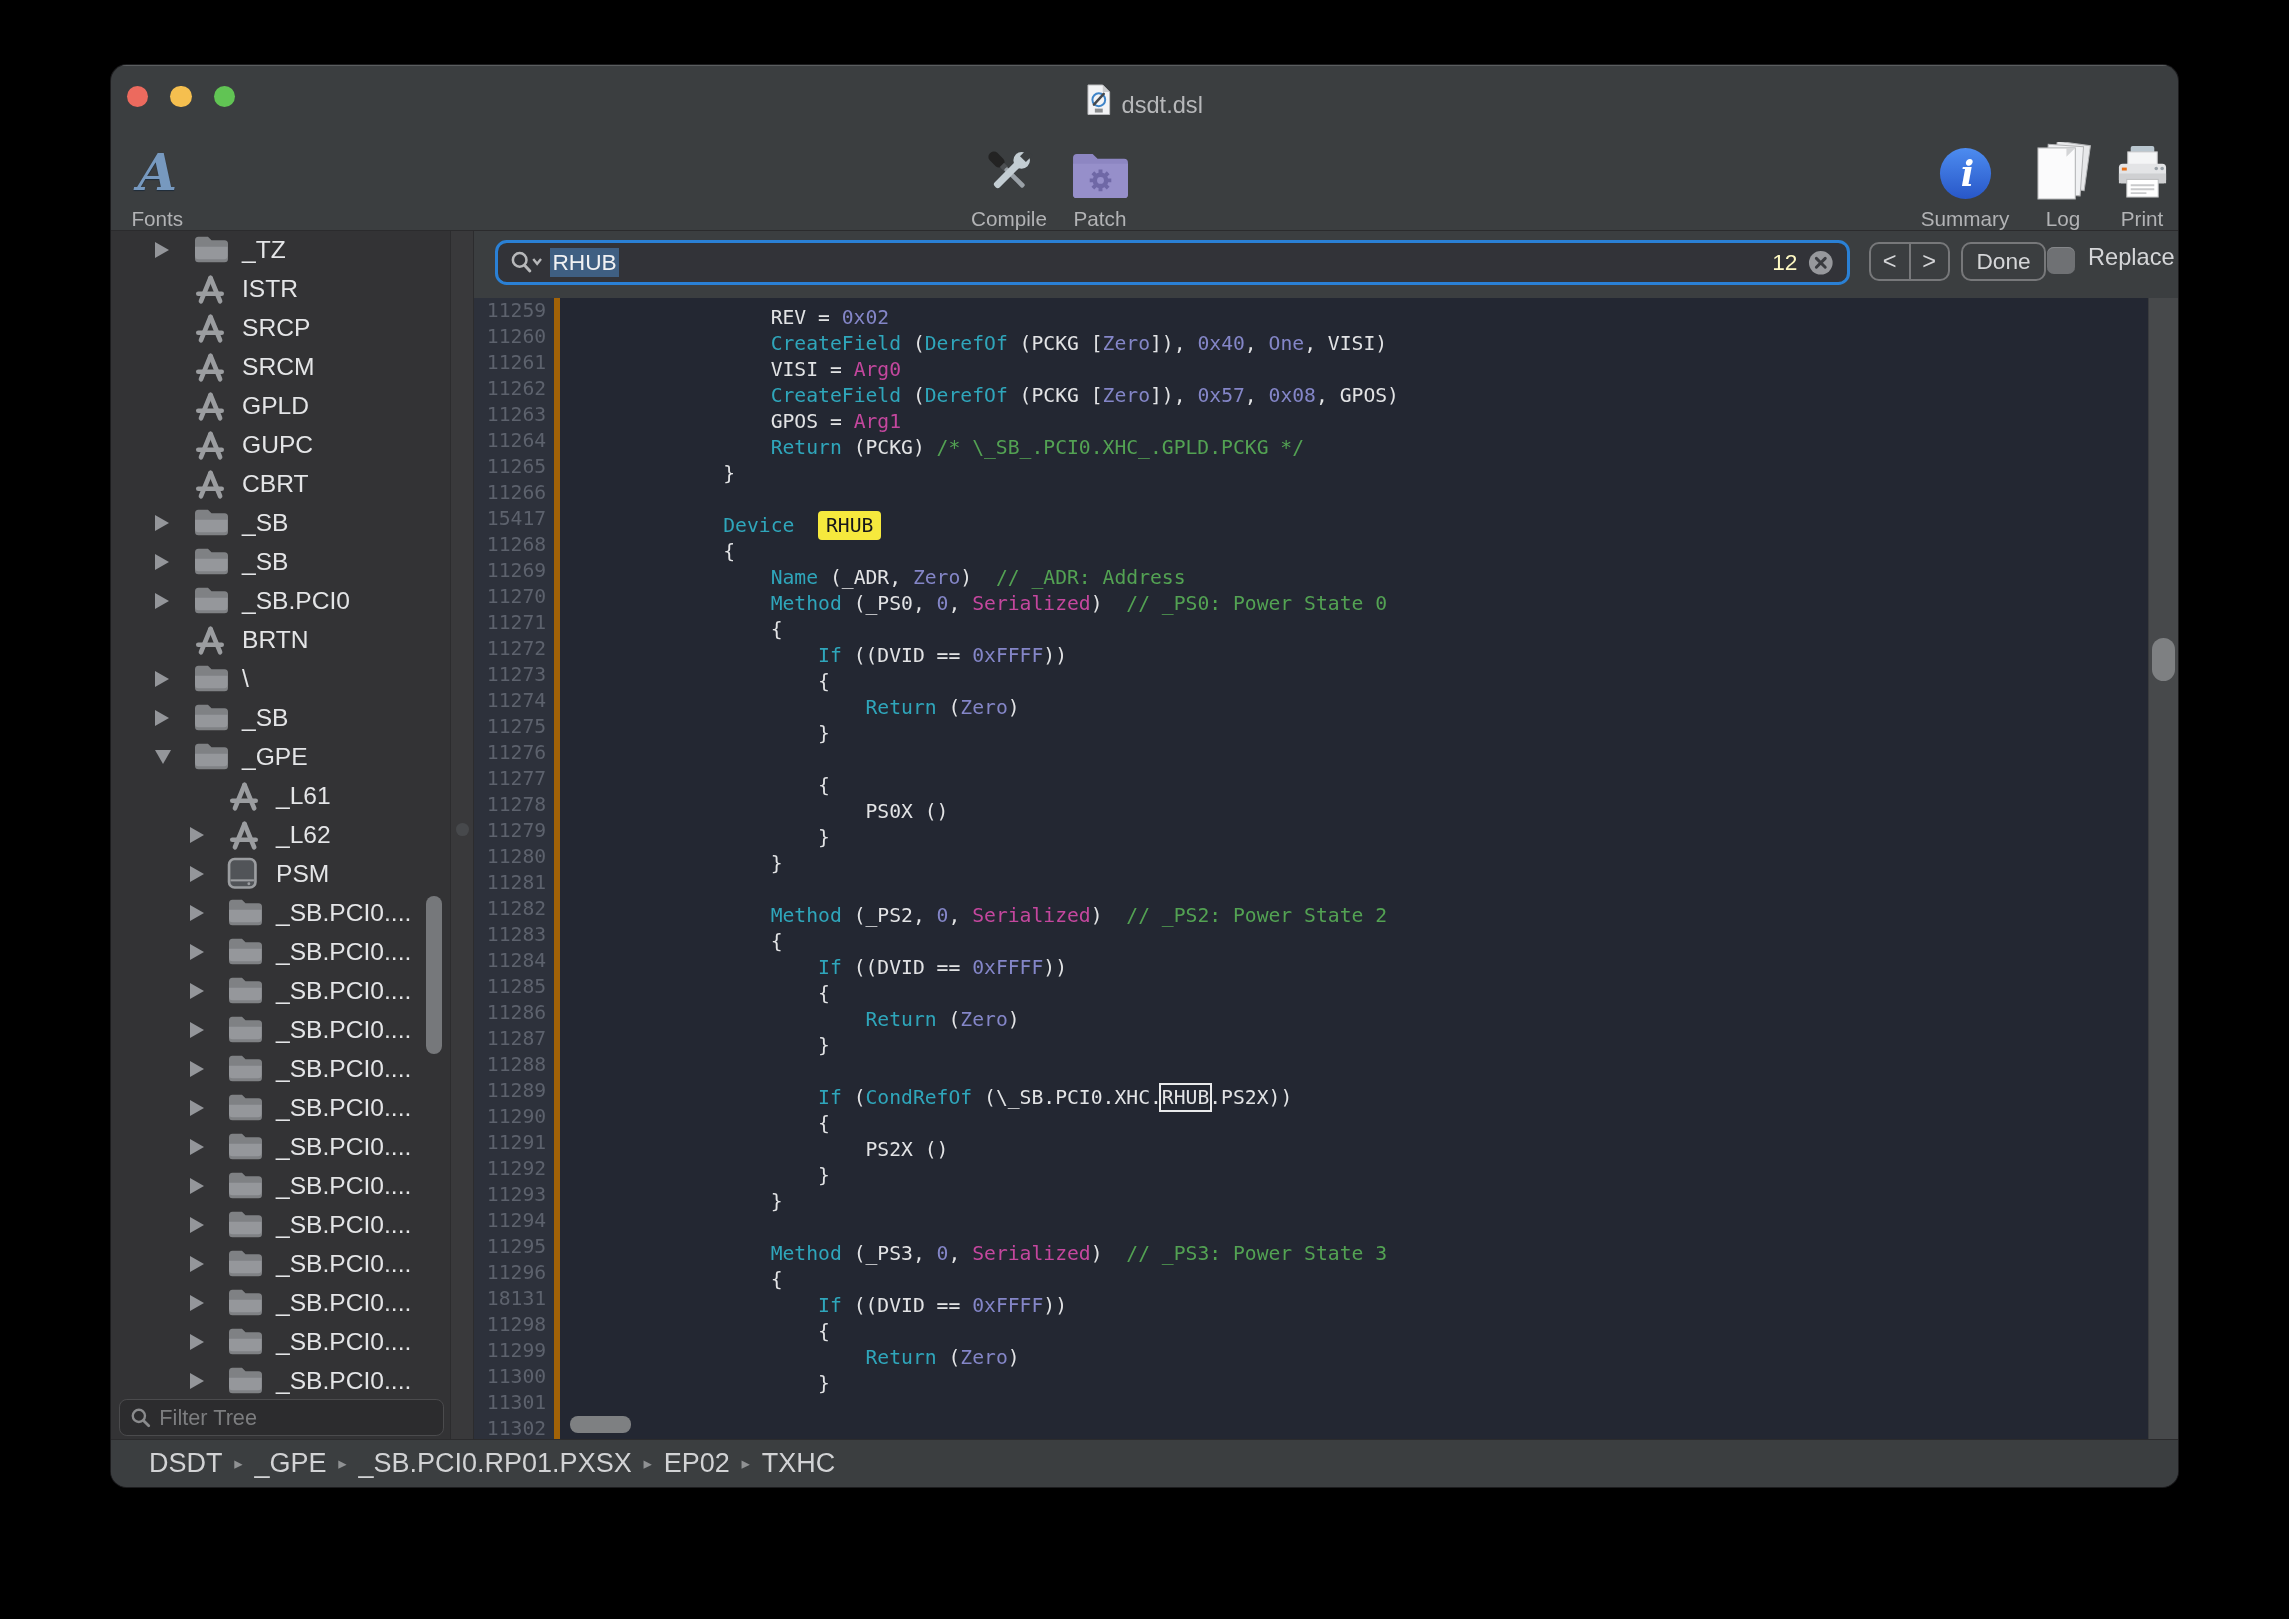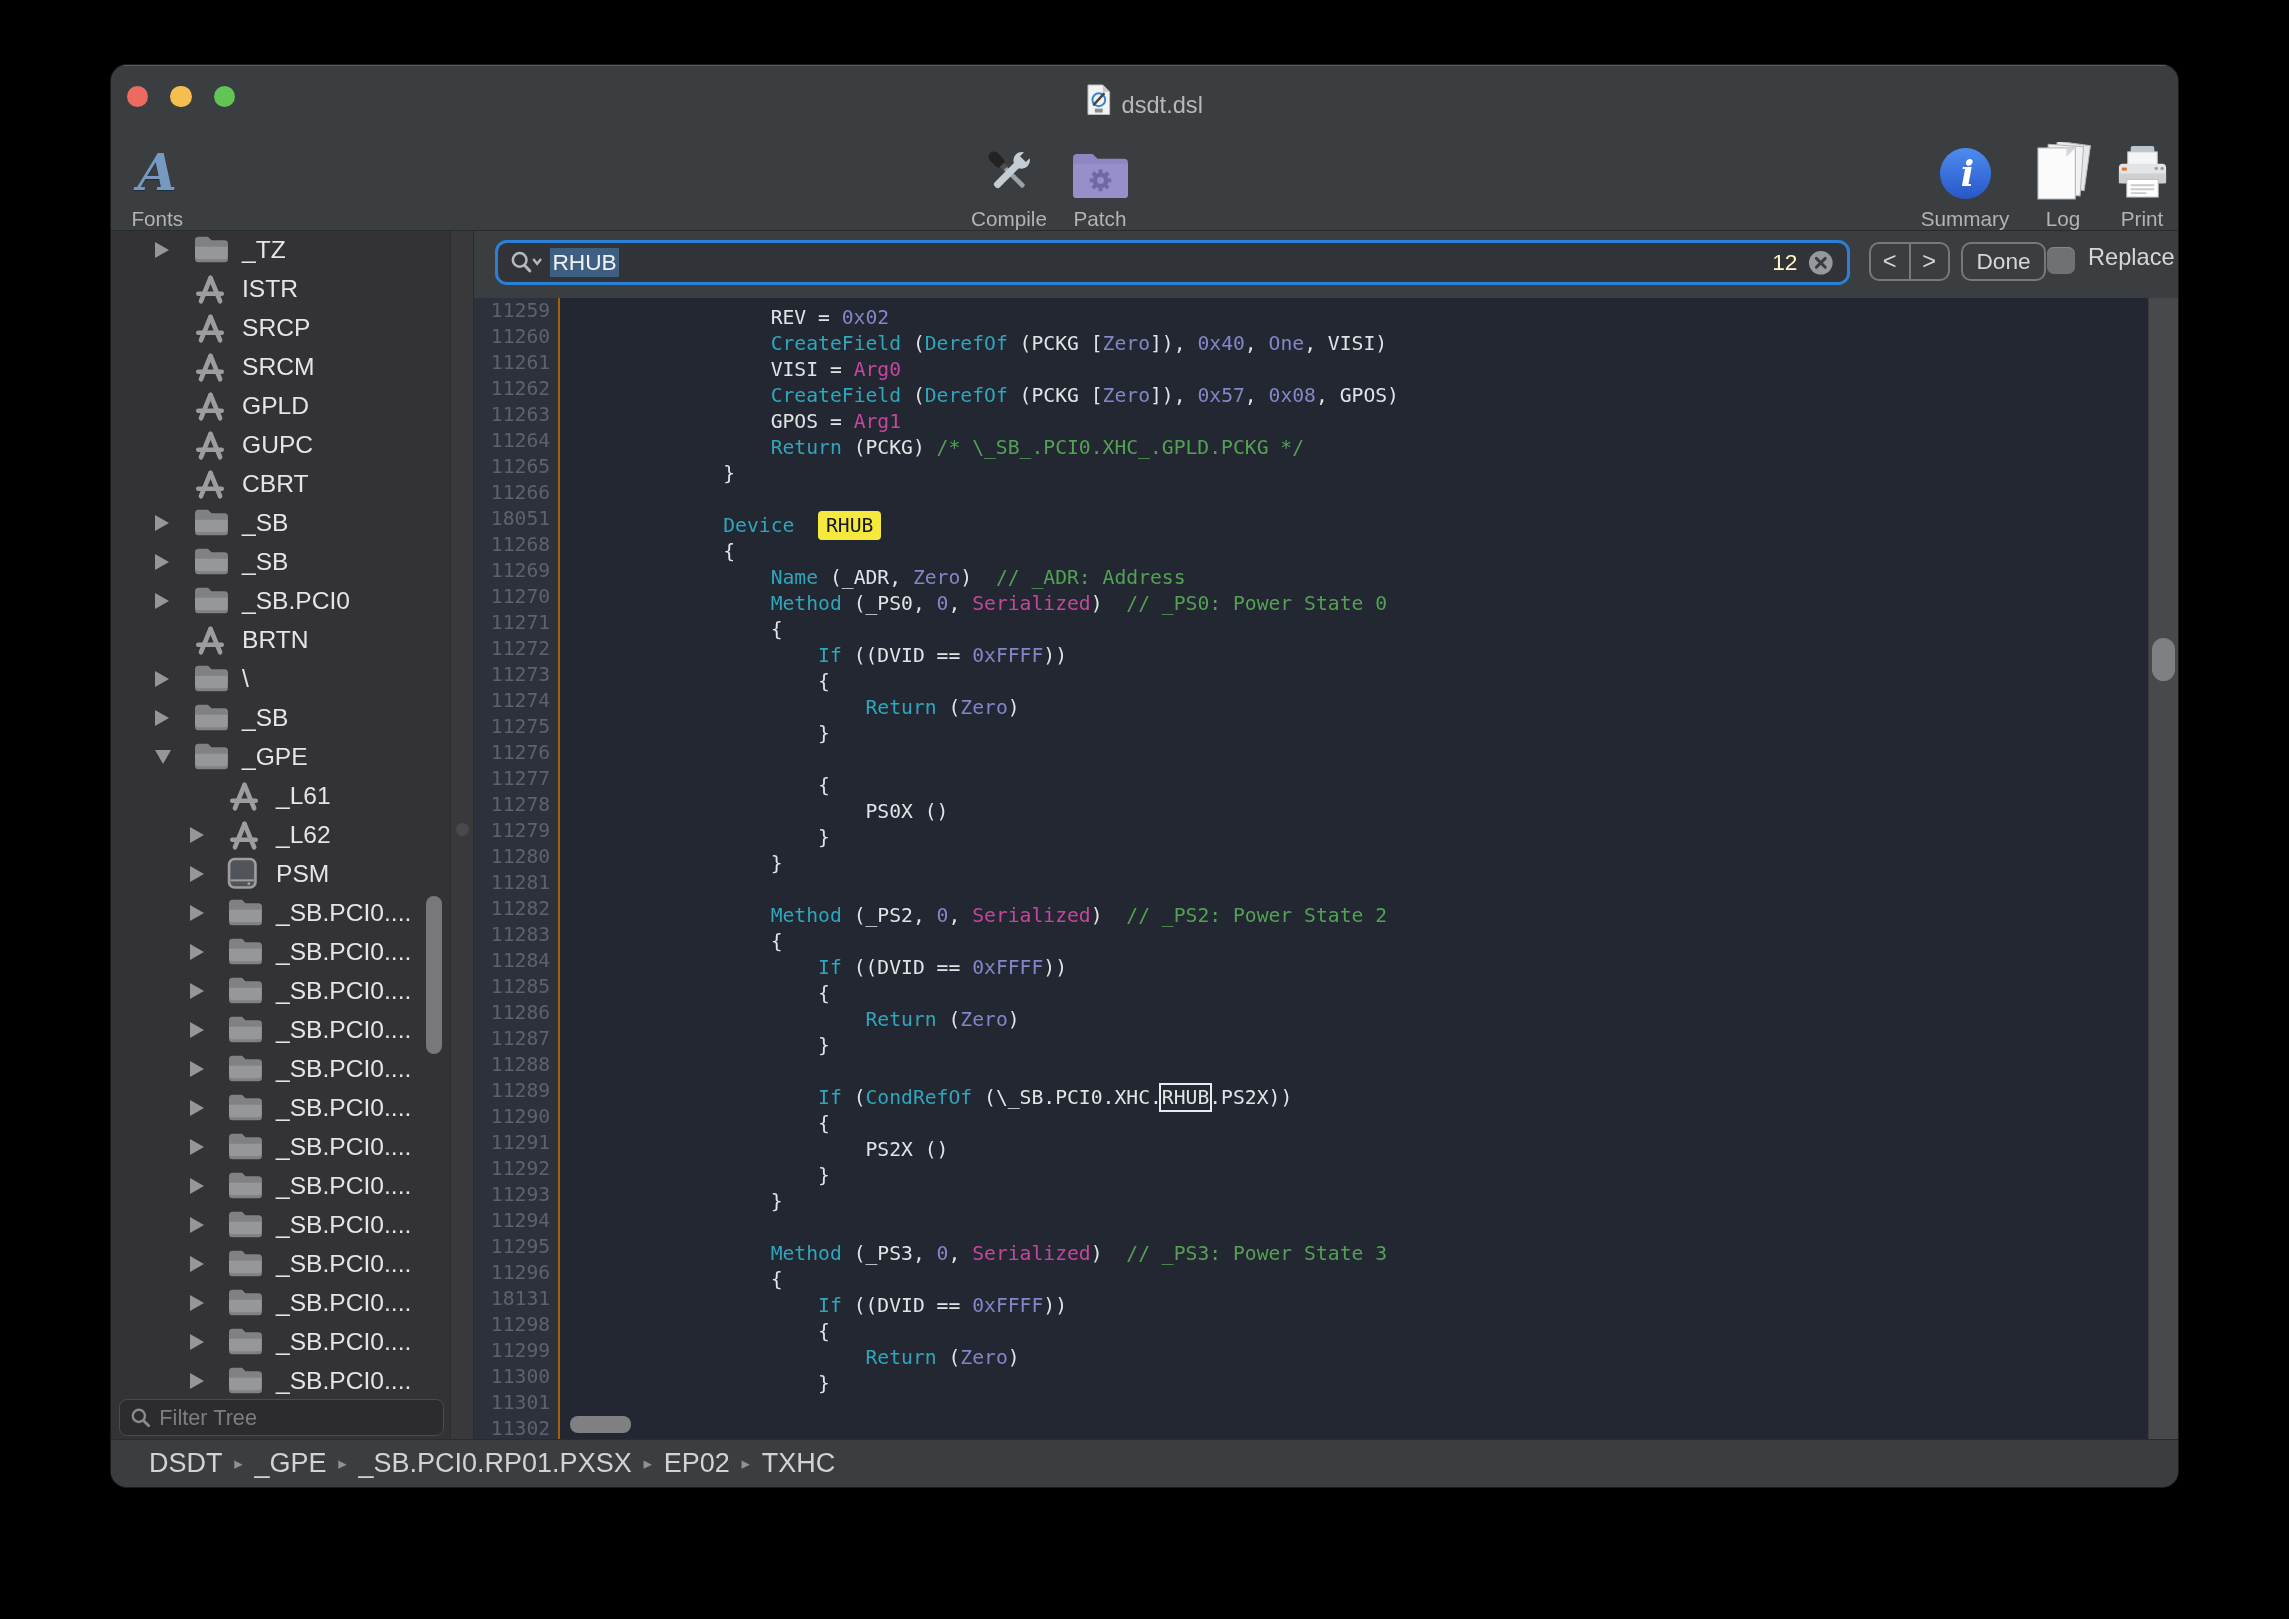--- a/index.html
+++ b/index.html
@@ -58,21 +58,21 @@
   .findfield .fcount { color:#fef9c3; font-size:22.7px; margin-right:9.9px; }
   .seg { position:absolute; left:1395px; top:11.8px; width:81px; height:39px; border:2px solid #77787a; border-radius:9.9px; display:flex; }
   .seg .half { flex:1; display:flex; align-items:center; justify-content:center; color:#d5d6d8; font-size:23.6px; }
   .seg .half:first-child { border-right:2px solid #77787a; }
   .btn-done { position:absolute; left:1487px; top:11.8px; width:85px; height:39px; border:2px solid #77787a; border-radius:9.9px; color:#d5d6d8; font-size:22.7px; display:flex; align-items:center; justify-content:center; }
   .chk { position:absolute; left:1573px; top:16.7px; width:27.6px; height:27.6px; background:#6f7174; border-radius:6.9px; box-shadow:inset 0 1px 0 #85878a; }
   .chk-lbl { position:absolute; left:1614px; top:13.8px; color:#d5d6d8; font-size:23.6px; }
 
   
   .codearea { position:absolute; left:0; top:68px; width:1704px; height:1141px; background:#232732; overflow:hidden; }
-  .gutter { position:absolute; left:0; top:0; width:86px; height:100%; background:#2d313b; border-right:2px solid #a16207; }
+  .gutter { position:absolute; left:0; top:0; width:86px; height:100%; background:#2d313b; border-right:6px solid #a16207; }
   .lnum { height:26px; line-height:26px; text-align:right; padding-right:7.9px; color:#5d626d; font-family:"DejaVu Sans Mono", monospace; font-size:19.7px; }
   .codecol { position:absolute; left:107px; top:7px; right:30.5px; height:100%; }
   .cline { height:26px; line-height:26px; white-space:pre; font-family:"DejaVu Sans Mono", monospace; font-size:19.7px; color:#e2e3e5; }
   .tk-p { color:#e2e3e5; } .tk-k { color:#2fa6bb; } .tk-c { color:#8486c8; }
   .tk-a { color:#c4479e; } .tk-m { color:#53a253; }
   .tk-fa { background:#f6e93d; color:#17171a; padding:3px 7.9px; border-radius:3.9px; }
   .tk-fb { outline:2px solid #e9eaec; outline-offset:1px; }
   .vscroll { position:absolute; right:0; top:0; width:30.5px; height:100%; background:#47494b; border-left:1px solid #3a3c3e; }
   .vthumb { position:absolute; left:3px; top:340px; width:23.6px; height:43px; border-radius:11.8px; background:#7e8082; }
   .hthumb { position:absolute; left:96px; bottom:5.9px; width:61px; height:16.7px; border-radius:7.9px; background:#7e8082; }
@@ -581,21 +581,21 @@
     <div class="codearea">
       <div class="gutter">
           <div class="lnum">11259</div>
           <div class="lnum">11260</div>
           <div class="lnum">11261</div>
           <div class="lnum">11262</div>
           <div class="lnum">11263</div>
           <div class="lnum">11264</div>
           <div class="lnum">11265</div>
           <div class="lnum">11266</div>
-          <div class="lnum">18051</div>
+          <div class="lnum">15417</div>
           <div class="lnum">11268</div>
           <div class="lnum">11269</div>
           <div class="lnum">11270</div>
           <div class="lnum">11271</div>
           <div class="lnum">11272</div>
           <div class="lnum">11273</div>
           <div class="lnum">11274</div>
           <div class="lnum">11275</div>
           <div class="lnum">11276</div>
           <div class="lnum">11277</div>

